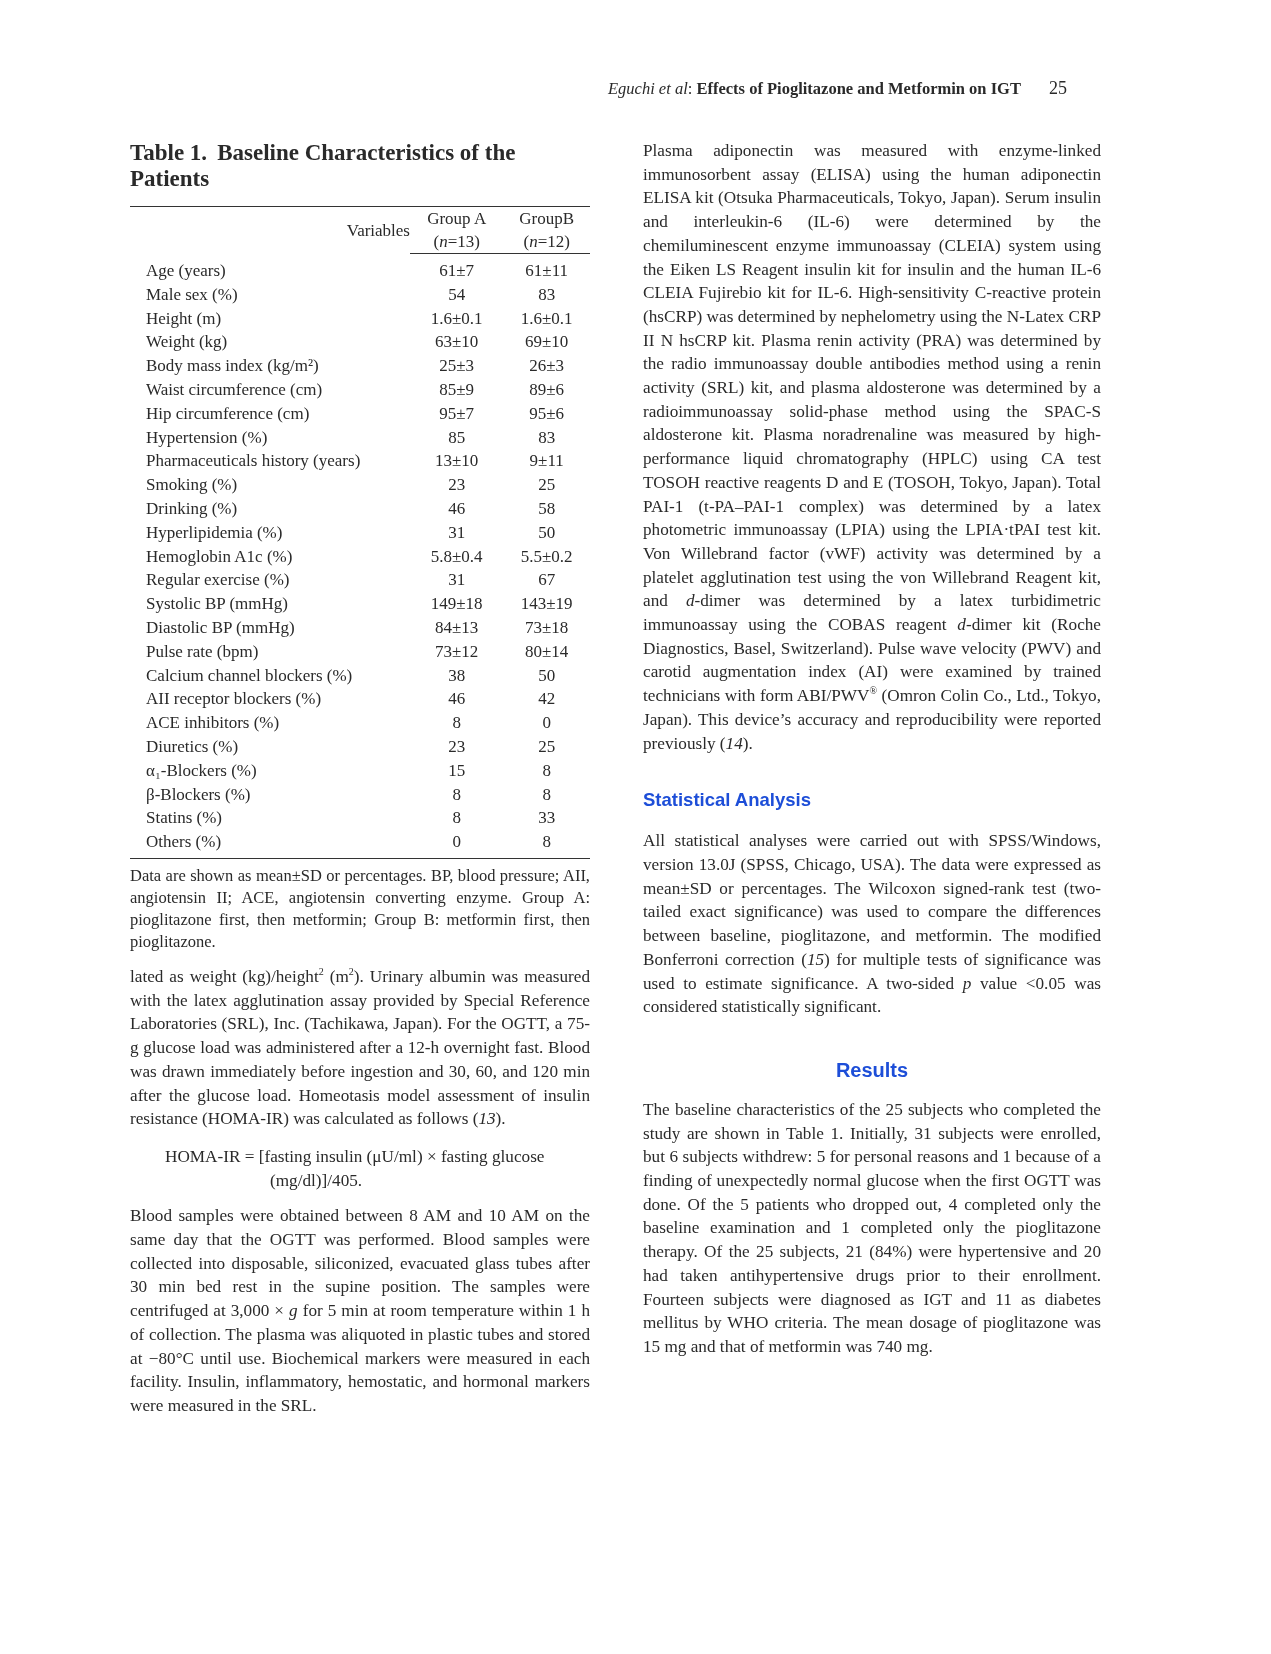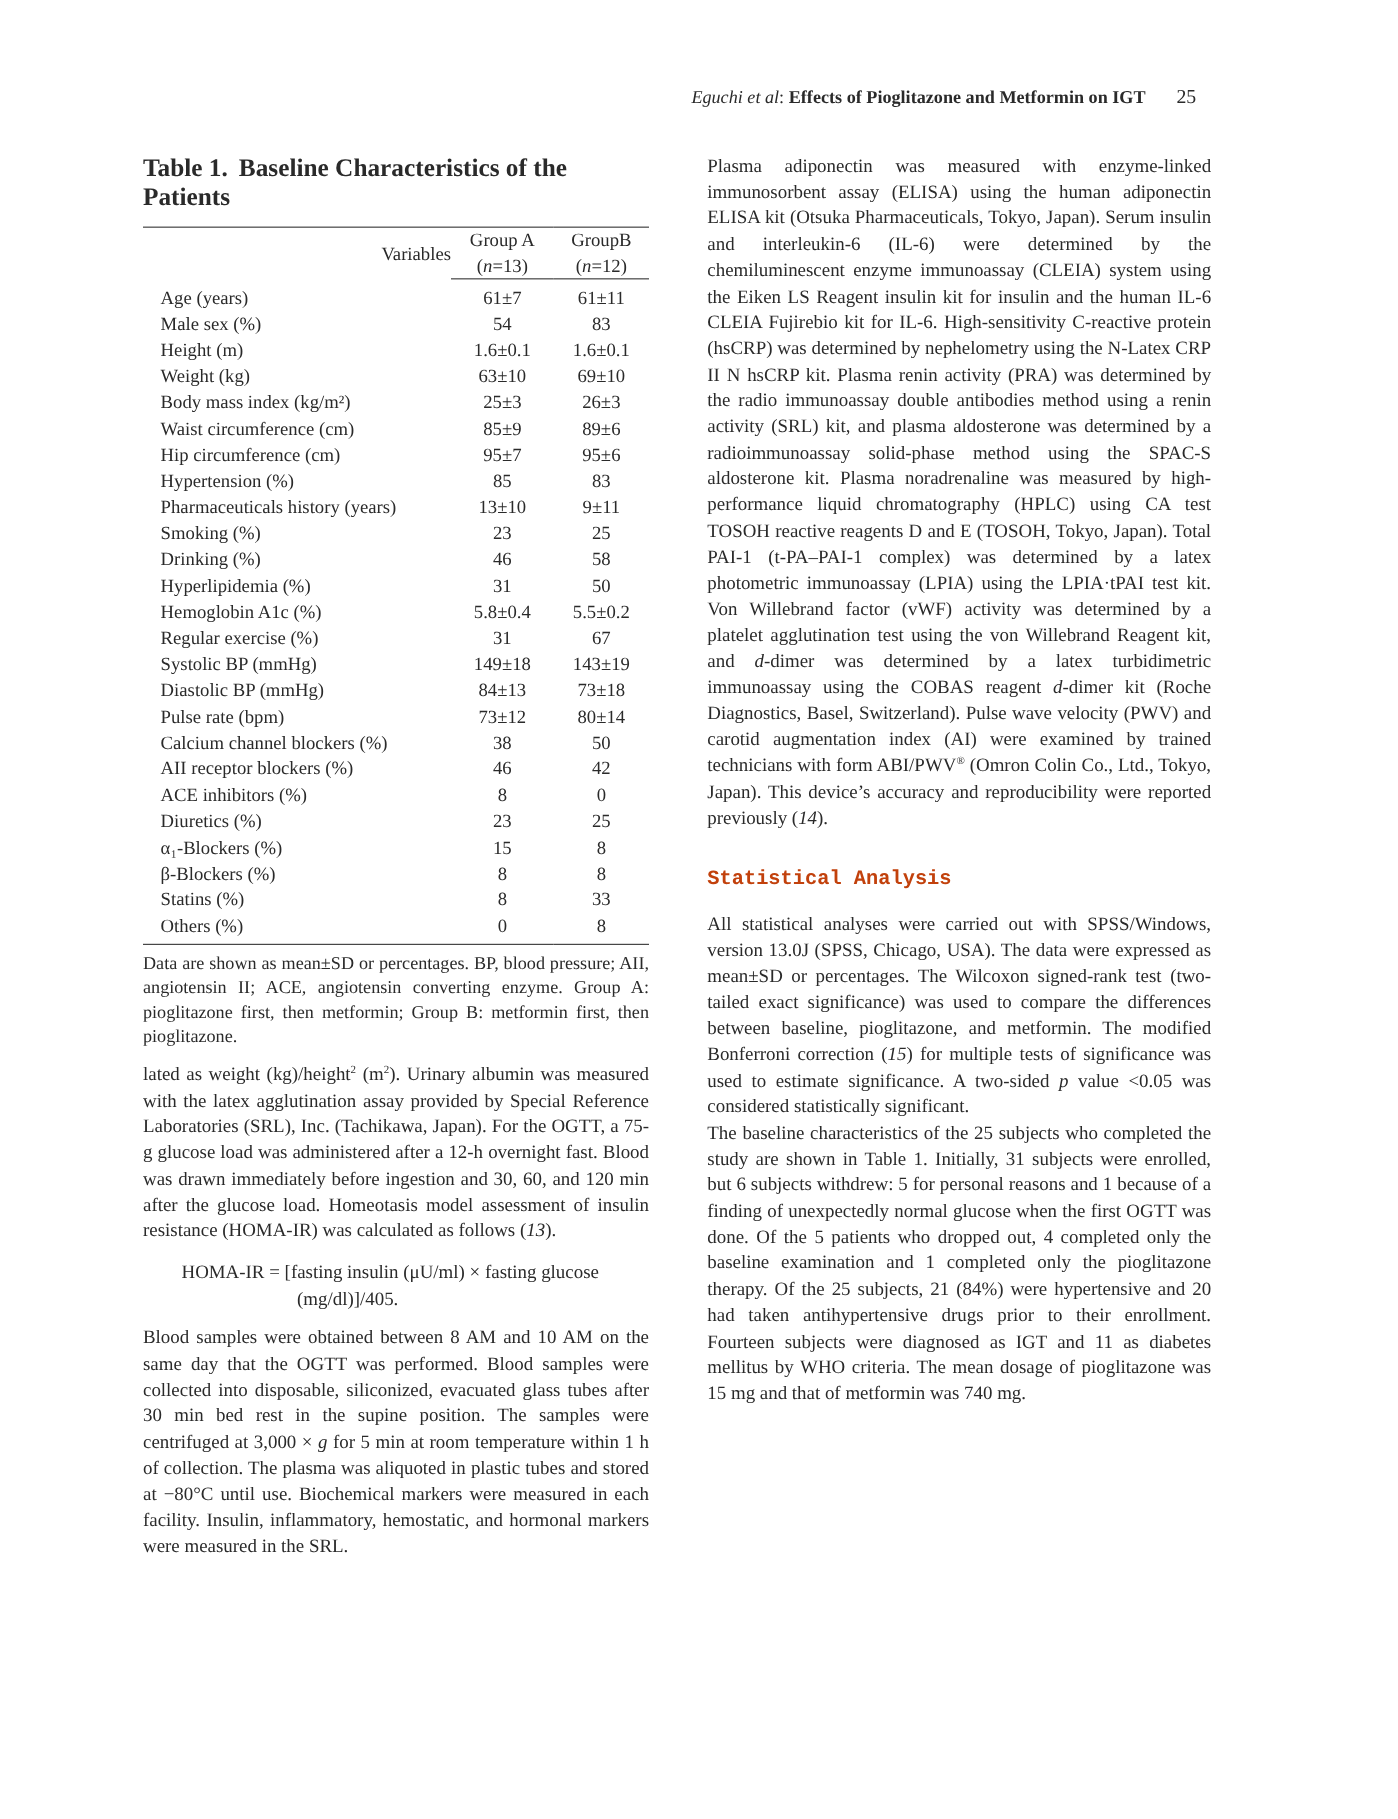--- a/index.html
+++ b/index.html
@@ -2,22 +2,22 @@
 <html><head>
 <meta charset="utf-8">
 <style>
   html, body { margin: 0; padding: 0; background: #ffffff; }
   body {
     width: 1271px; height: 1654px; position: relative; overflow: hidden;
     font-family: "Liberation Serif", "DejaVu Serif", serif;
     color: #2a2a2a;
   }
   .running-head {
-    position: absolute; top: 78px; left: 628px; width: 460px;
-    font-size: 16.5px; text-align: center;
+    position: absolute; top: 78px; left: 608px; width: 460px;
+    font-size: 16.5px; text-align: left;
   }
   .running-head .authors { font-style: italic; }
   .running-head .title { font-weight: bold; }
   .running-head .pageno { margin-left: 28px; font-size: 18px; }
 
   .col-left { position: absolute; left: 130px; top: 140px; width: 460px; }
   .col-right { position: absolute; left: 643px; top: 139px; width: 458px; }
 
   .table-caption { font-size: 23px; font-weight: bold; margin: 0 0 14px 0; }
   .table-caption .num { margin-right: 10px; }
@@ -38,22 +38,22 @@
 
   .body-text { font-size: 17.2px; line-height: 23.7px; text-align: justify; margin: 0; }
   .body-text i { font-style: italic; }
   .body-text sup { font-size: 10px; vertical-align: super; line-height: 0; }
 
   .left-body { position: absolute; left: 130px; top: 965px; width: 460px; }
   .equation { font-size: 17.2px; line-height: 23.7px; margin: 14px 0 12px 35px; }
   .equation .line2 { padding-left: 105px; display: block; }
 
   .section-head {
-    font-family: Liberation Mono, monospace;
-    font-weight: bold; font-size: 18.5px; color: #c2410c; margin: 0;
+    font-family: Liberation Sans, sans-serif;
+    font-weight: bold; font-size: 18.5px; color: #1d4ed8; margin: 0;
   }
   .section-head.center { text-align: center; font-size: 20px; }
   .indent { text-indent: 18px; }
 </style>
 </head>
 <body>
 
 <div class="running-head">
   <span class="authors">Eguchi et al</span><span>: </span><span class="title">Effects of Pioglitazone and Metformin on IGT</span><span class="pageno">25</span>
 </div>
@@ -213,14 +213,15 @@
   </div>
   <p class="body-text"><span>Blood samples were obtained between 8 AM and 10 AM on the same day that the OGTT was performed. Blood samples were collected into disposable, siliconized, evacuated glass tubes after 30 min bed rest in the supine position. The samples were centrifuged at 3,000 × </span><i>g</i><span> for 5 min at room temperature within 1 h of collection. The plasma was aliquoted in plastic tubes and stored at −80°C until use. Biochemical markers were measured in each facility. Insulin, inflammatory, hemostatic, and hormonal markers were measured in the SRL.</span></p>
 </div>
 
 <div class="col-right">
   <p class="body-text"><span>Plasma adiponectin was measured with enzyme-linked immunosorbent assay (ELISA) using the human adiponectin ELISA kit (Otsuka Pharmaceuticals, Tokyo, Japan). Serum insulin and interleukin-6 (IL-6) were determined by the chemiluminescent enzyme immunoassay (CLEIA) system using the Eiken LS Reagent insulin kit for insulin and the human IL-6 CLEIA Fujirebio kit for IL-6. High-sensitivity C-reactive protein (hsCRP) was determined by nephelometry using the N-Latex CRP II N hsCRP kit. Plasma renin activity (PRA) was determined by the radio immunoassay double antibodies method using a renin activity (SRL) kit, and plasma aldosterone was determined by a radioimmunoassay solid-phase method using the SPAC-S aldosterone kit. Plasma noradrenaline was measured by high-performance liquid chromatography (HPLC) using CA test TOSOH reactive reagents D and E (TOSOH, Tokyo, Japan). Total PAI-1 (t-PA–PAI-1 complex) was determined by a latex photometric immunoassay (LPIA) using the LPIA·tPAI test kit. Von Willebrand factor (vWF) activity was determined by a platelet agglutination test using the von Willebrand Reagent kit, and </span><i>d</i><span>-dimer was determined by a latex turbidimetric immunoassay using the COBAS reagent </span><i>d</i><span>-dimer kit (Roche Diagnostics, Basel, Switzerland). Pulse wave velocity (PWV) and carotid augmentation index (AI) were examined by trained technicians with form ABI/PWV</span><sup>®</sup><span> (Omron Colin Co., Ltd., Tokyo, Japan). This device’s accuracy and reproducibility were reported previously (</span><i>14</i><span>).</span></p>
 
   <h3 class="section-head" style="margin-top:34px;margin-bottom:18px;">Statistical Analysis</h3>
   <p class="body-text"><span>All statistical analyses were carried out with SPSS/Windows, version 13.0J (SPSS, Chicago, USA). The data were expressed as mean±SD or percentages. The Wilcoxon signed-rank test (two-tailed exact significance) was used to compare the differences between baseline, pioglitazone, and metformin. The modified Bonferroni correction (</span><i>15</i><span>) for multiple tests of significance was used to estimate significance. A two-sided </span><i>p</i><span> value &lt;0.05 was considered statistically significant.</span></p>
 
+  <h2 class="section-head center" style="margin-top:40px;margin-bottom:16px;">Results</h2>
   <p class="body-text">The baseline characteristics of the 25 subjects who completed the study are shown in Table 1. Initially, 31 subjects were enrolled, but 6 subjects withdrew: 5 for personal reasons and 1 because of a finding of unexpectedly normal glucose when the first OGTT was done. Of the 5 patients who dropped out, 4 completed only the baseline examination and 1 completed only the pioglitazone therapy. Of the 25 subjects, 21 (84%) were hypertensive and 20 had taken antihypertensive drugs prior to their enrollment. Fourteen subjects were diagnosed as IGT and 11 as diabetes mellitus by WHO criteria. The mean dosage of pioglitazone was 15 mg and that of metformin was 740 mg.</p>
 </div>
 
 </body></html>

